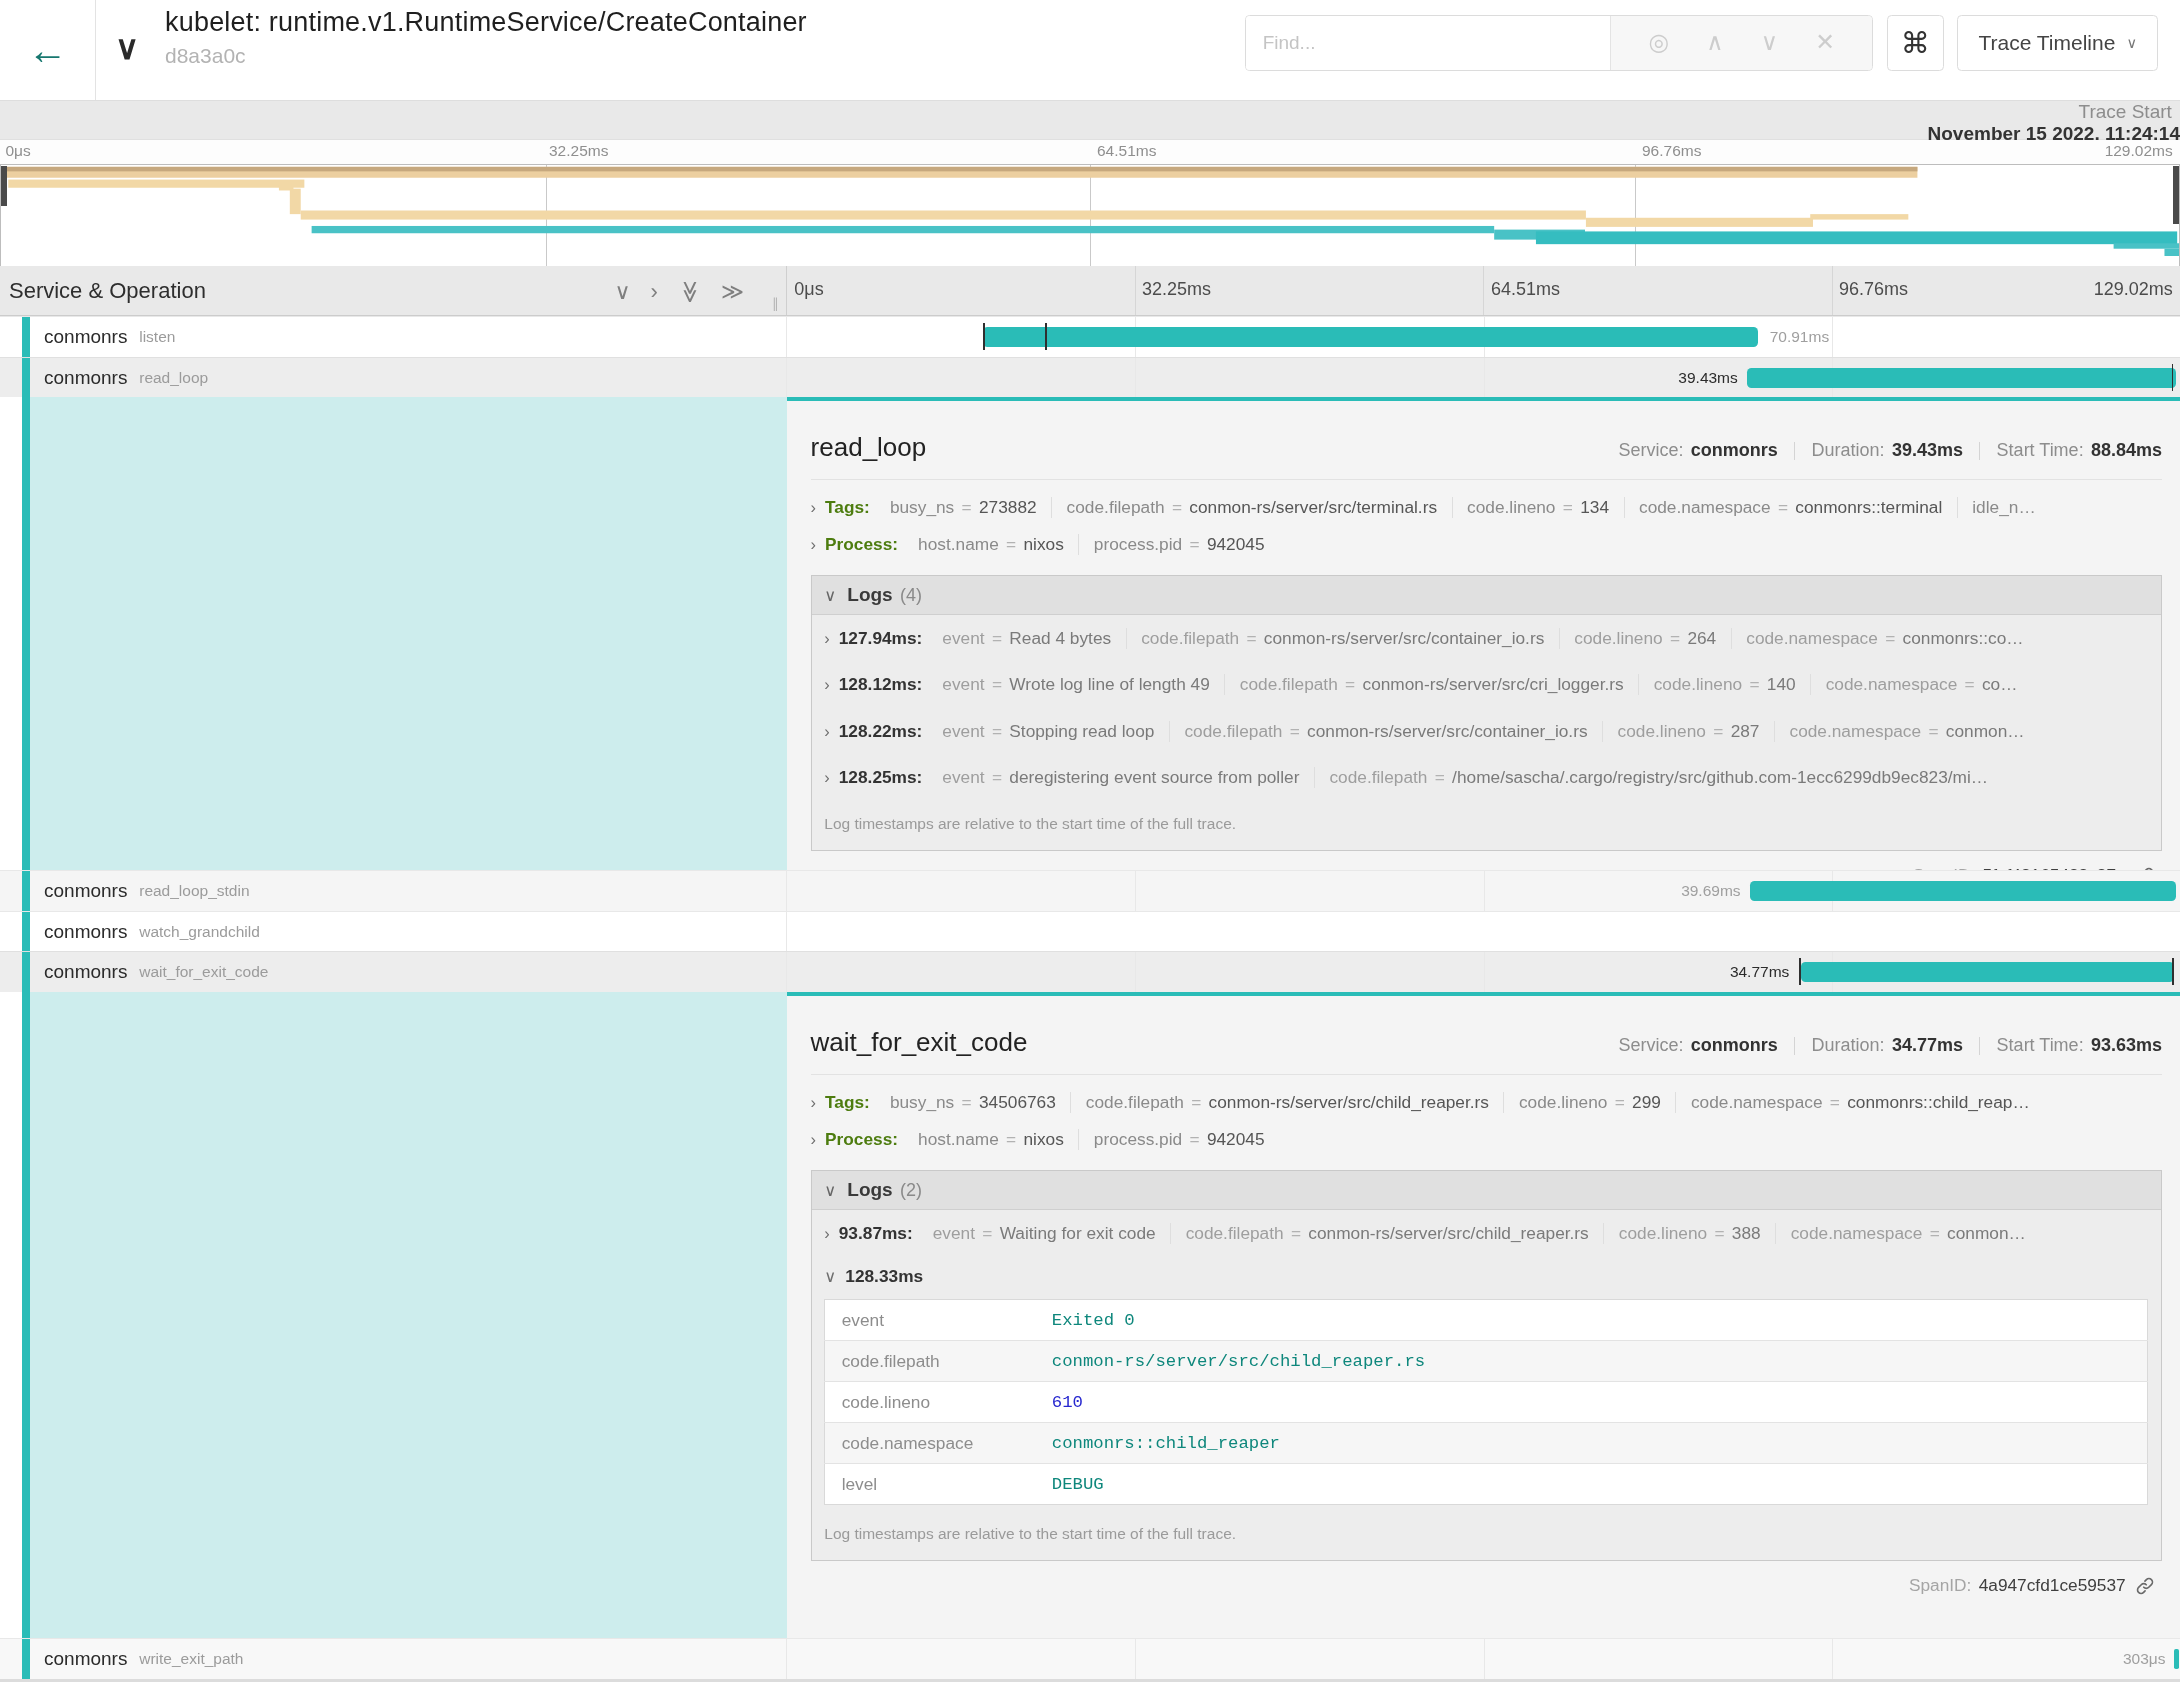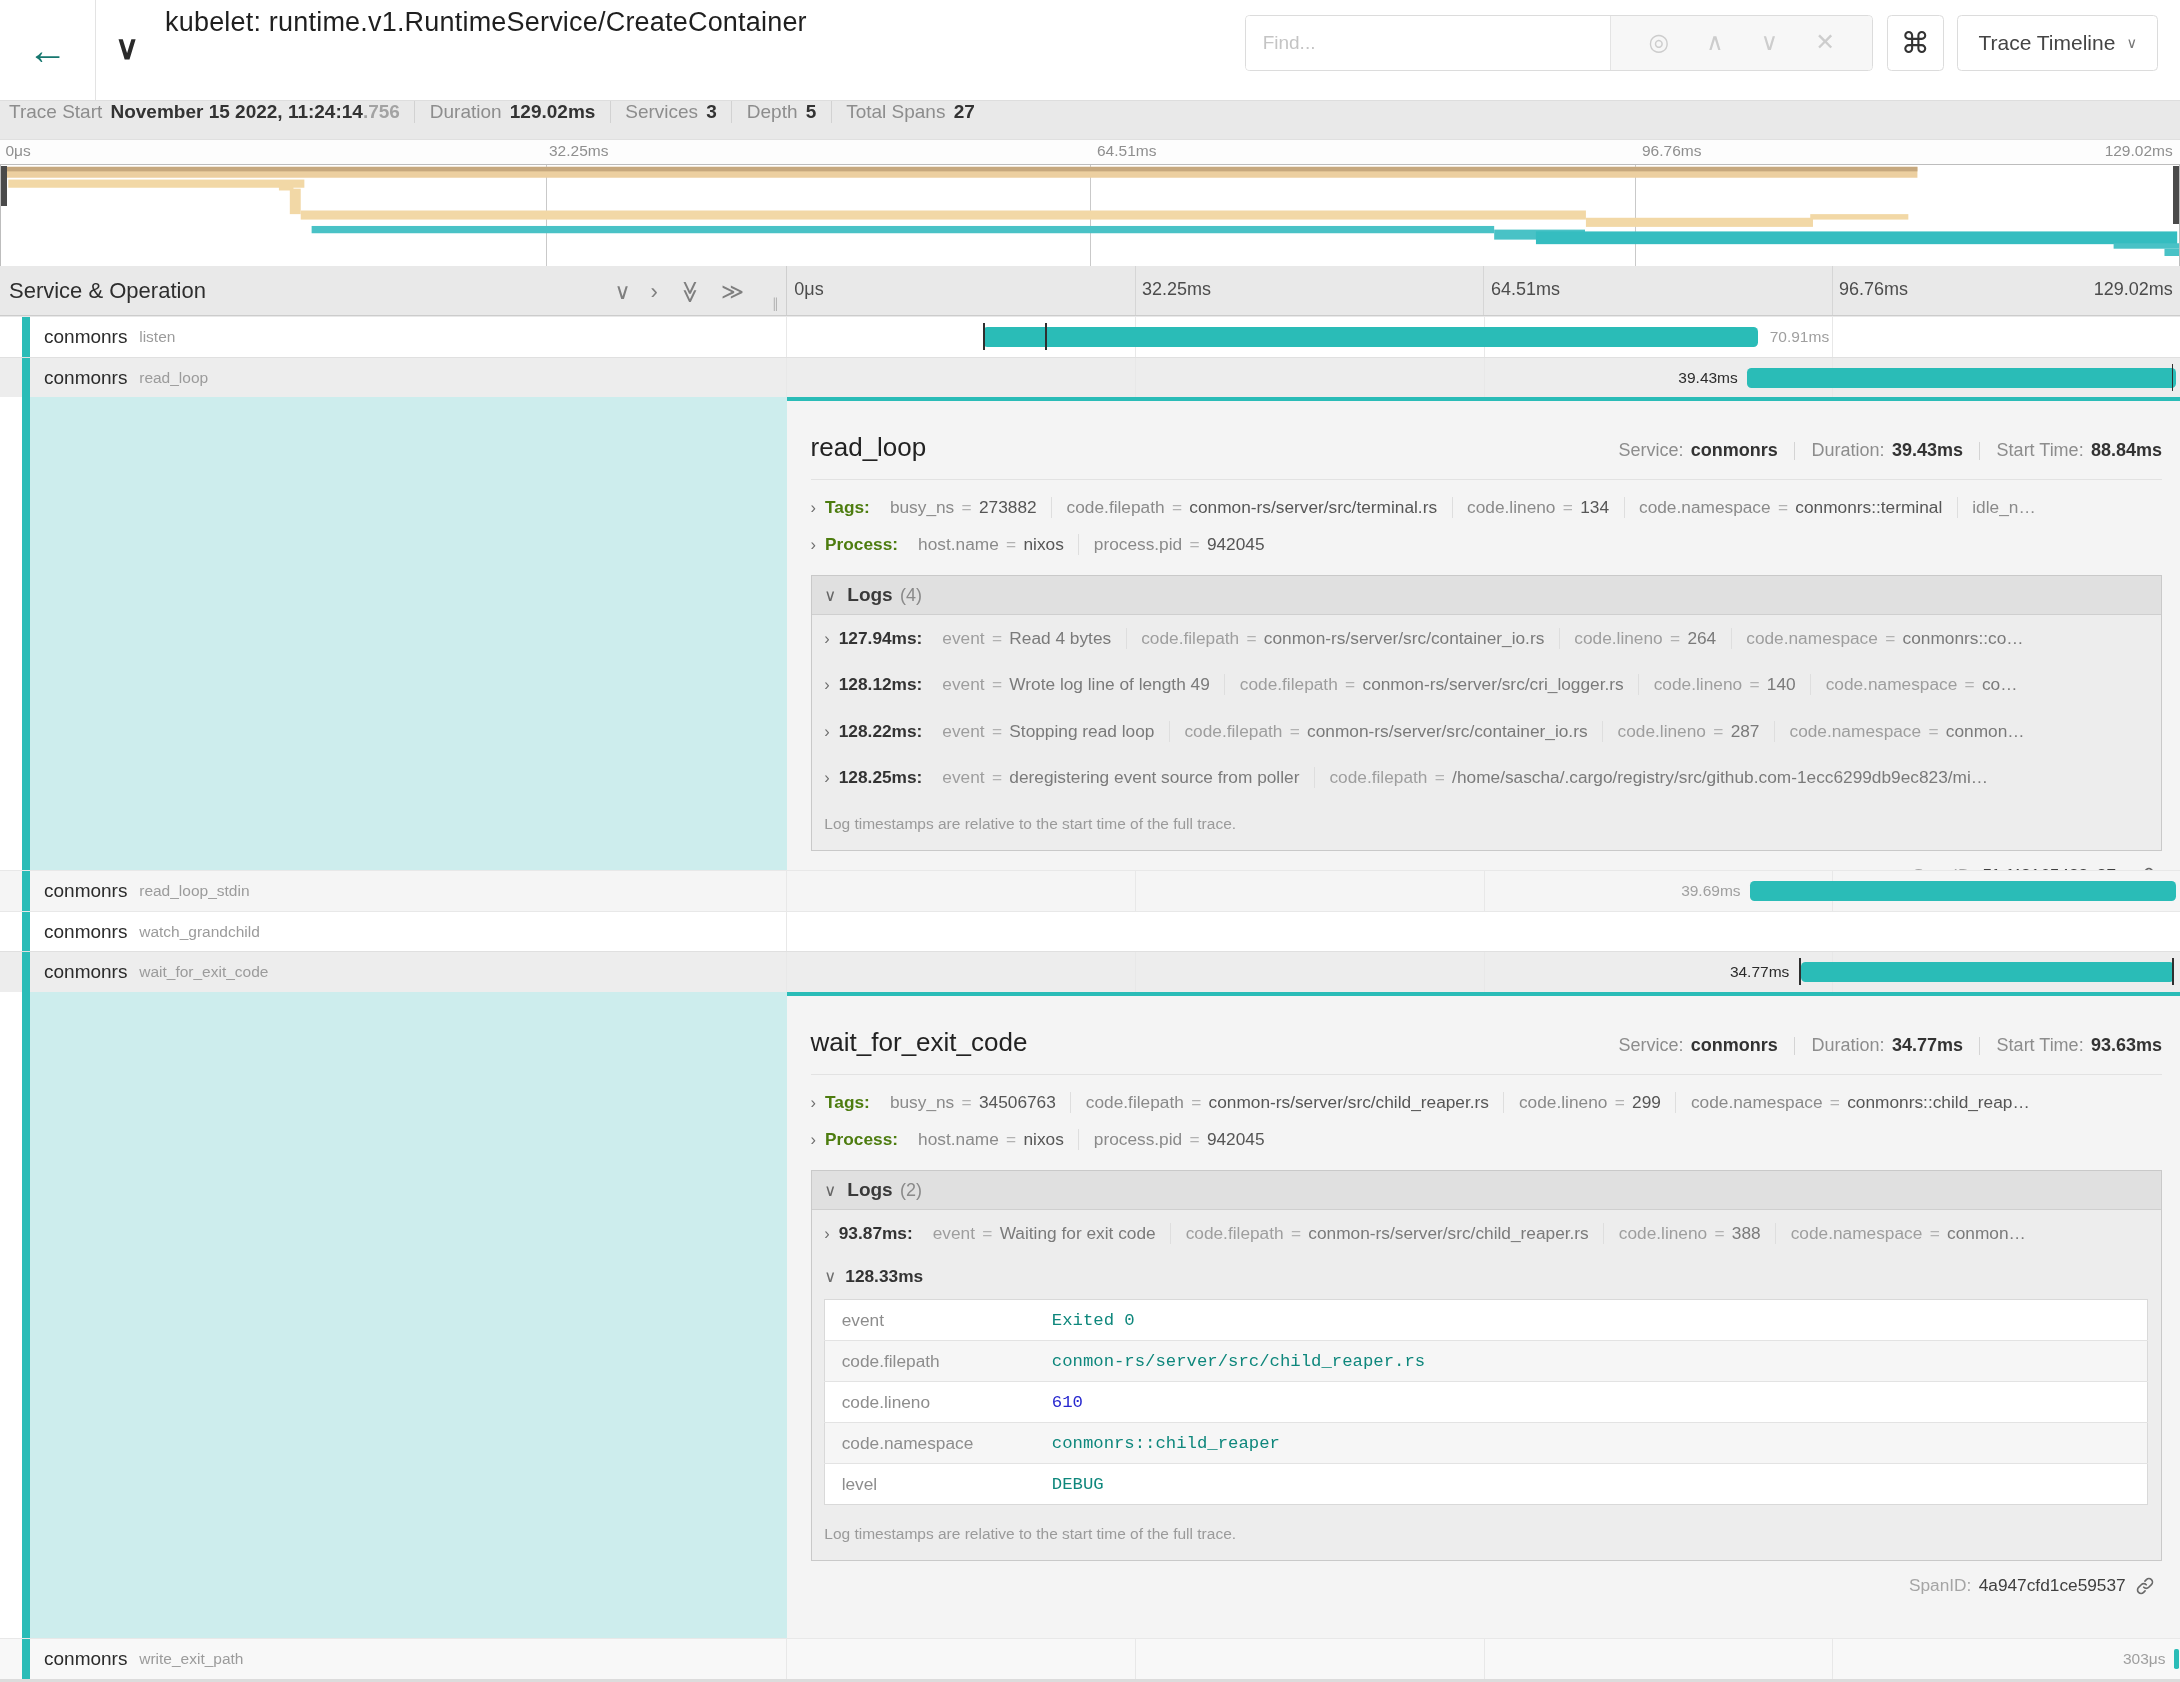--- a/index.html
+++ b/index.html
@@ -19,21 +19,21 @@
   .find-box { width:628px; height:56px; border:0.9px solid #dcdcdc; border-radius:4.5px; background:#fff; display:flex; overflow:hidden; }
   .find-box input { flex:1; border:none; outline:none; padding:0 16.4px; font-size:19px; color:#a21caf; font-family:"Liberation Sans", sans-serif; }
   .find-box input::placeholder { color:#c4c4c4; }
   .find-tools { width:262px; background:#f7f7f7; border-left:0.9px solid #e4e4e4; display:flex; align-items:center; justify-content:space-evenly; }
   .find-tools span { color:#cdcdcd; font-size:23.6px; line-height:1; }
   .cmd-btn { width:57px; height:56px; border:0.9px solid #dcdcdc; border-radius:4.5px; background:#fff; display:flex; align-items:center; justify-content:center; font-size:29px; color:#333; }
   .view-btn { height:56px; padding:0 20px; border:0.9px solid #dcdcdc; border-radius:4.5px; background:#fff; display:flex; align-items:center; gap:11px; font-size:21px; color:#444; }
   .view-btn .caret { font-size:14.5px; color:#777; }
 
   
-  .summarybar { position:absolute; left:0; top:100px; width:100%; height:40px; background:#e9e9e9; border-top:0.9px solid #dedede; border-bottom:0.9px solid #e0e0e0; display:flex; align-items:flex-start; padding-left:9px; font-size:19px; }
+  .summarybar { position:absolute; left:0; top:100px; width:100%; height:40px; background:#e9e9e9; border-top:0.9px solid #dedede; border-bottom:0.9px solid #e0e0e0; display:flex; align-items:flex-end; padding-left:9px; font-size:19px;flex-direction:column; }
   .summarybar .lbl { color:#8d8d8d; margin-right:8.2px; }
   .summarybar .val { color:#333; font-weight:700; }
   .summarybar .val-dim { color:#a3a3a3; font-weight:700; }
   .summarybar .sep { width:0.9px; height:22px; background:#d2d2d2; margin:0 14.5px; }
 
   
   .ruler { position:absolute; left:0; top:140px; width:100%; height:23.6px; background:#fdfdfd; }
   .ruler span { position:absolute; top:1.8px; font-size:15.5px; color:#8f8f8f; }
 
   
@@ -124,20 +124,21 @@
 
 <div class="app">
 
   <div class="topbar">
     <div class="back-col">
       <span class="back-icon">←</span>
     </div>
     <span class="title-expander">∨</span>
     <div class="titlebox">
       <div class="page-title">kubelet: runtime.v1.RuntimeService/CreateContainer</div>
+      <div class="trace-id">d8a3a0c</div>
     </div>
     <div class="find-wrap">
       <div class="find-box">
         <input type="text" placeholder="Find..." style="">
         <div class="find-tools">
           <span>◎</span>
           <span>∧</span>
           <span>∨</span>
           <span>✕</span>
         </div>

